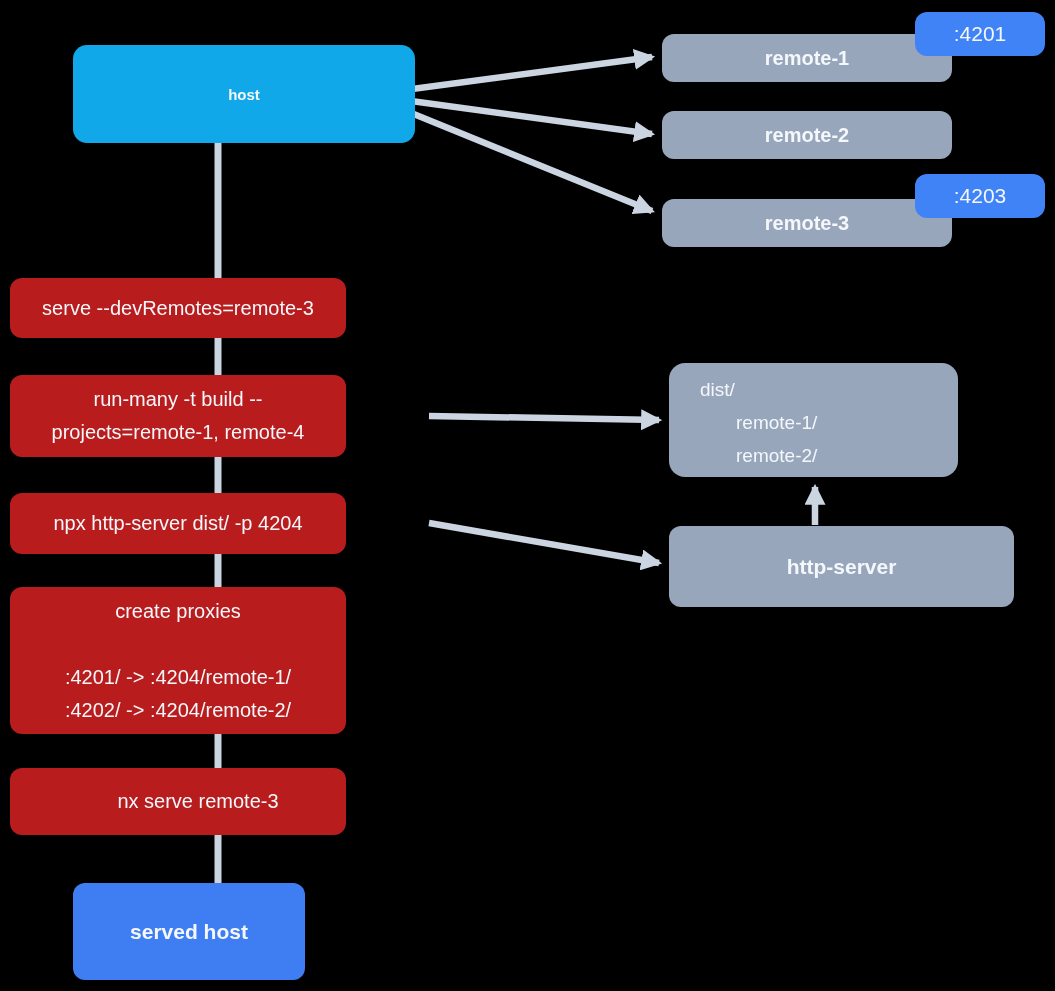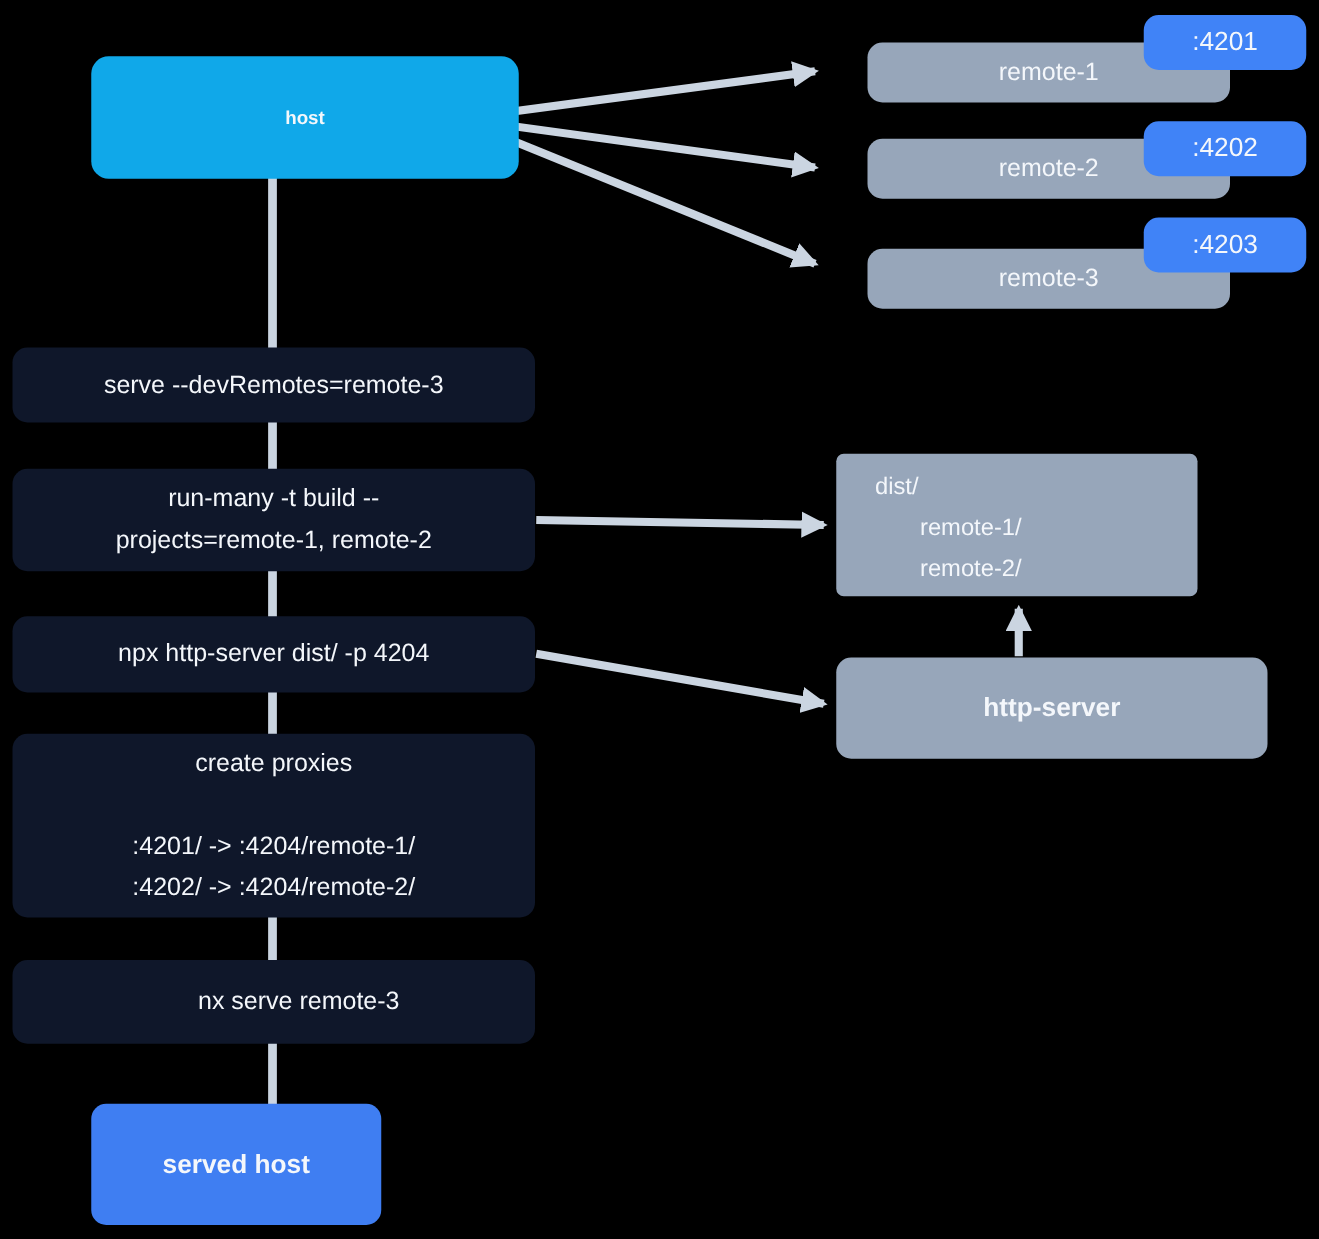--- a/index.html
+++ b/index.html
@@ -38,58 +38,57 @@
     background: #10a8e9;
     border-radius: 14px;
     font-weight: bold;
     font-size: 15px;
   }
   
   .remote {
     left: 662px; width: 290px; height: 48px;
     background: #97a6ba;
     border-radius: 12px;
-    font-weight: normal;
+    font-weight: bold;
     font-size: 20px;
-    margin-left: 32px;
   }
   .remote-1 { top: 34px; }
   .remote-2 { top: 111px; }
   .remote-3 { top: 199px; }
   
   .badge {
     left: 915px; width: 130px; height: 44px;
     background: #4083f7;
     border-radius: 12px;
     font-weight: 500;
     font-size: 21px;
     z-index: 3;
   }
   .badge-1 { top: 12px; }
   .badge-2 { top: 97px; }
   .badge-3 { top: 174px; }
   
   .step {
-    left: 10px; width: 418px;
-    background: #0f172a;
+    left: 10px; width: 336px;
+    background: #b91c1c;
     border-radius: 12px;
     font-size: 20px;
     line-height: 33px;
     white-space: pre-line;
   }
   .step-1 { top: 278px; height: 60px; }
   .step-2 { top: 375px; height: 82px; }
   .step-3 { top: 493px; height: 61px; }
   .step-4 { top: 587px; height: 147px; }
   .step-5 { top: 768px; height: 67px; padding-left: 40px; }
   
   .dist {
     left: 669px; top: 363px; width: 289px; height: 114px;
     background: #97a6ba;
-    border-radius: 6px;
+    border-radius: 16px;
     font-size: 19px;
     line-height: 33px;
     align-items: flex-start;
     justify-content: flex-start;
     flex-direction: column;
     padding: 10px 0 0 31px;
     text-align: left;
   }
   .dist .indent { margin-left: 36px; }
   
@@ -134,26 +133,25 @@
     <line x1="815" y1="525" x2="815" y2="487" stroke="#cbd5e1" stroke-width="6.5" marker-end="url(#arrow)"></line>
   </svg>
 
   <div class="node host">host</div>
 
   <div class="node remote remote-1">remote-1</div>
   <div class="node remote remote-2">remote-2</div>
   <div class="node remote remote-3">remote-3</div>
 
   <div class="node badge badge-1">:4201</div>
-  <div class="node badge badge-2">:4202</div>
   <div class="node badge badge-3">:4203</div>
 
   <div class="node step step-1">serve --devRemotes=remote-3</div>
   <div class="node step step-2">run-many -t build --
-projects=remote-1, remote-2</div>
+projects=remote-1, remote-4</div>
   <div class="node step step-3">npx http-server dist/ -p 4204</div>
   <div class="node step step-4">create proxies
 
 :4201/ -&gt; :4204/remote-1/
 :4202/ -&gt; :4204/remote-2/</div>
   <div class="node step step-5">nx serve remote-3</div>
 
   <div class="node dist">
     <span>dist/</span>
     <span class="indent">remote-1/</span>

